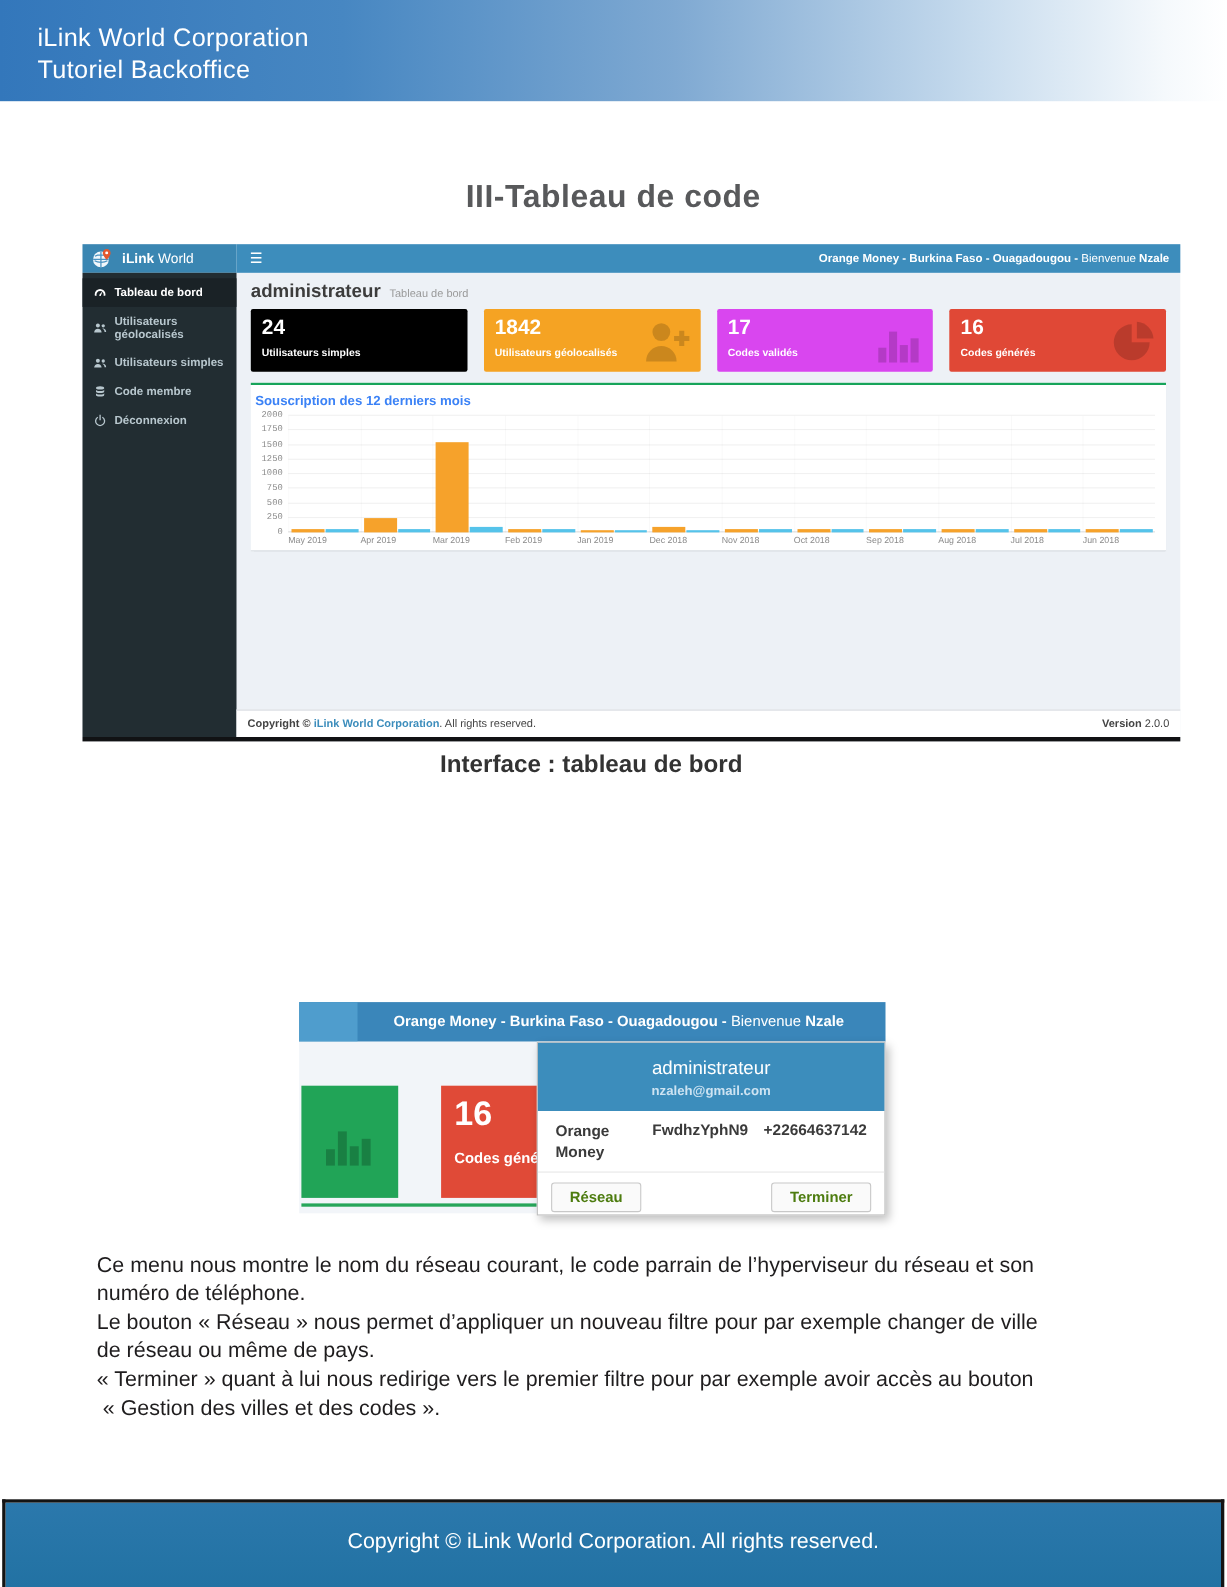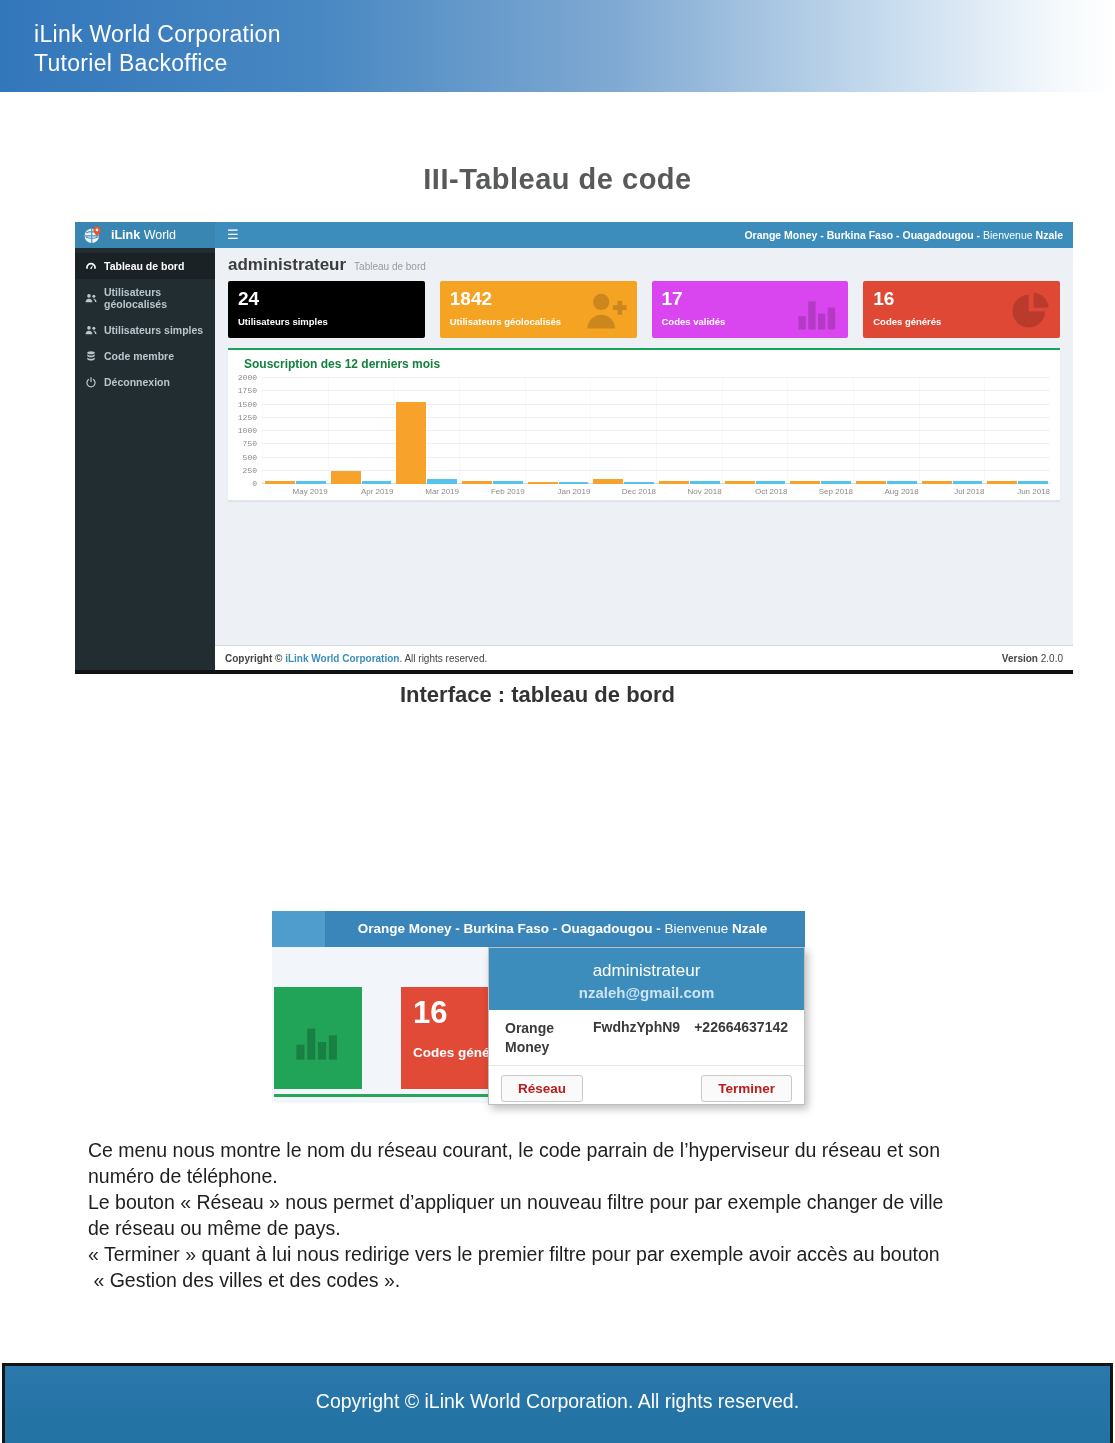--- a/index.html
+++ b/index.html
@@ -47,33 +47,33 @@
   .cards { display:flex; gap:15px; margin-bottom:10px; }
   .sbox { flex:1; height:57px; border-radius:2px; position:relative; color:#fff;
           padding:7px 10px; overflow:hidden; }
   .sbox-val { font-size:19px; font-weight:700; line-height:21px; }
   .sbox-label { font-size:9.5px; font-weight:600; margin-top:7px; }
   .sbox svg { position:absolute; right:8px; top:8px; width:44px; height:42px;
               fill:rgba(0,0,0,0.17); }
 
   .panel { background:#ffffff; border-top:2px solid #17a45a; border-bottom:1px solid #e2e6ea;
            box-shadow:0 1px 1px rgba(0,0,0,0.05); }
-  .panel-title { font-size:12px; font-weight:700; color:#15803d; padding:7px 10px 5px 16px; }
+  .panel-title { font-size:12px; font-weight:700; color:#3b82f6; padding:7px 10px 5px 4px; }
   .chartwrap { display:flex; padding:2px 10px 4px 4px; }
   .ycol { width:30px; position:relative; height:106px;font-family:Liberation Mono, monospace; }
   .ytick { position:absolute; right:5px; font-size:8px; color:#8a8a8a; }
   .plotcol { flex:1; }
   #plot { position:relative; height:106px; display:flex; align-items:flex-end; }
   .gridline { position:absolute; left:0; right:0; height:1px; background:#f1f1f1; }
   .gridline.zero { background:#dddddd; }
   .bargroup { flex:1; height:106px; display:flex; align-items:flex-end;
               justify-content:center; gap:1px; position:relative; border-left:1px solid rgba(0,0,0,0.025); }
   .bar { width:46%; }
   #xlabels { display:flex; margin-top:3px; }
-  .xtick { flex:1; text-align:right; font-size:8px; color:#8a8a8a; }
+  .xtick { flex:1; text-align:left; font-size:8px; color:#8a8a8a; }
 
   .shot-footer { position:absolute; left:0; right:0; bottom:0; height:25px; background:#ffffff;
     border-top:1px solid #d4d8de; font-size:10px; color:#444; display:flex;
     align-items:center; justify-content:space-between; padding:0 10px; }
   .sf-left b { font-weight:700; }
   .sf-left .blue { color:#3c8dbc; }
   .sf-right b { font-weight:700; }
 
   
   .caption { position:absolute; left:0; top:682px; width:1075px; text-align:center;
@@ -97,29 +97,29 @@
   .gcard svg { width:54px; height:46px; fill:rgba(0,0,0,0.22); }
   .rcard { position:absolute; left:129px; top:79px; width:130px; height:102px; background:#e04a37;
     color:#fff; padding:8px 12px; overflow:hidden; }
   .rval { font-size:31px; font-weight:700; }
   .rlabel { font-size:13.5px; font-weight:600; margin-top:14px; white-space:nowrap; }
   .gline { position:absolute; left:2px; top:186px; width:214px; height:3px; background:#27a65a; }
   .popup { position:absolute; left:216px; top:39px; width:317px; height:158px; background:#ffffff;
     border:1px solid #bfbfbf; box-shadow:3px 4px 8px rgba(0,0,0,0.25); z-index:5; }
   .pop-head { height:62px; background:#3c8dbc; text-align:center; padding-top:13px; }
   .pop-user { color:#ffffff; font-size:17px; }
-  .pop-mail { color:#cde3f2; font-size:15px; font-weight:700; margin-top:3px; }
+  .pop-mail { color:#cde3f2; font-size:12px; font-weight:700; margin-top:3px; }
   .pop-body { height:56px; display:flex; padding:9px 16px 0 16px;
     border-bottom:1px solid #e7e7e7; font-size:14px; font-weight:700; color:#3a3a3a; }
   .pop-net { width:88px; line-height:19px; }
   .pop-code { flex:1; }
   .pop-phone { text-align:right; }
   .pop-foot { display:flex; justify-content:space-between; padding:9px 12px; }
   .pop-btn { background:#fafafa; border:1px solid #c8c8c8; border-radius:3px;
-    font-family:"Liberation Sans",sans-serif; font-size:13.5px; font-weight:700; color:#b91c1c;
+    font-family:"Liberation Sans",sans-serif; font-size:13.5px; font-weight:700; color:#4d7c0f;
     padding:5px 16px; cursor:pointer; }
 
   
   .doc-footer { position:absolute; left:2px; top:1363px; width:1111px; height:80px;
     background:linear-gradient(180deg,#2b78ac 0%,#2272a3 100%);
     border:3px solid #141414; border-bottom:none;
     color:#ffffff; text-align:center; font-size:19.5px; padding-top:24px; }
 </style>
 </head>
 <body>

